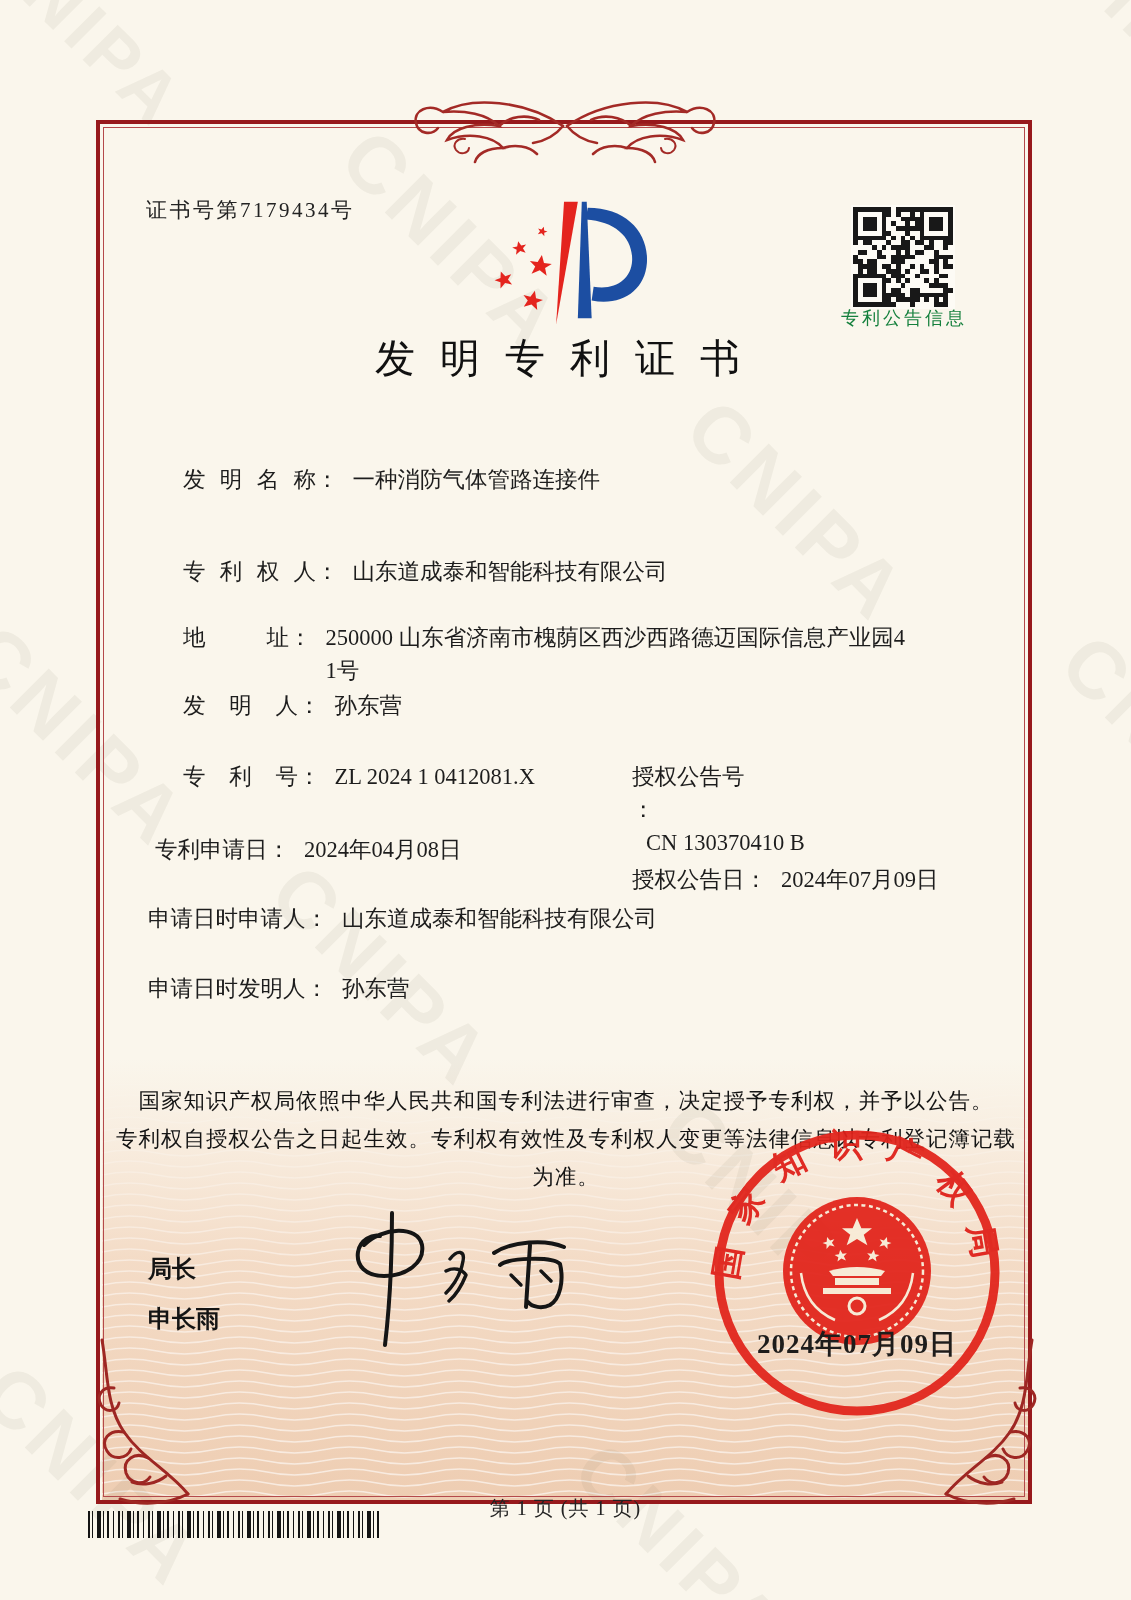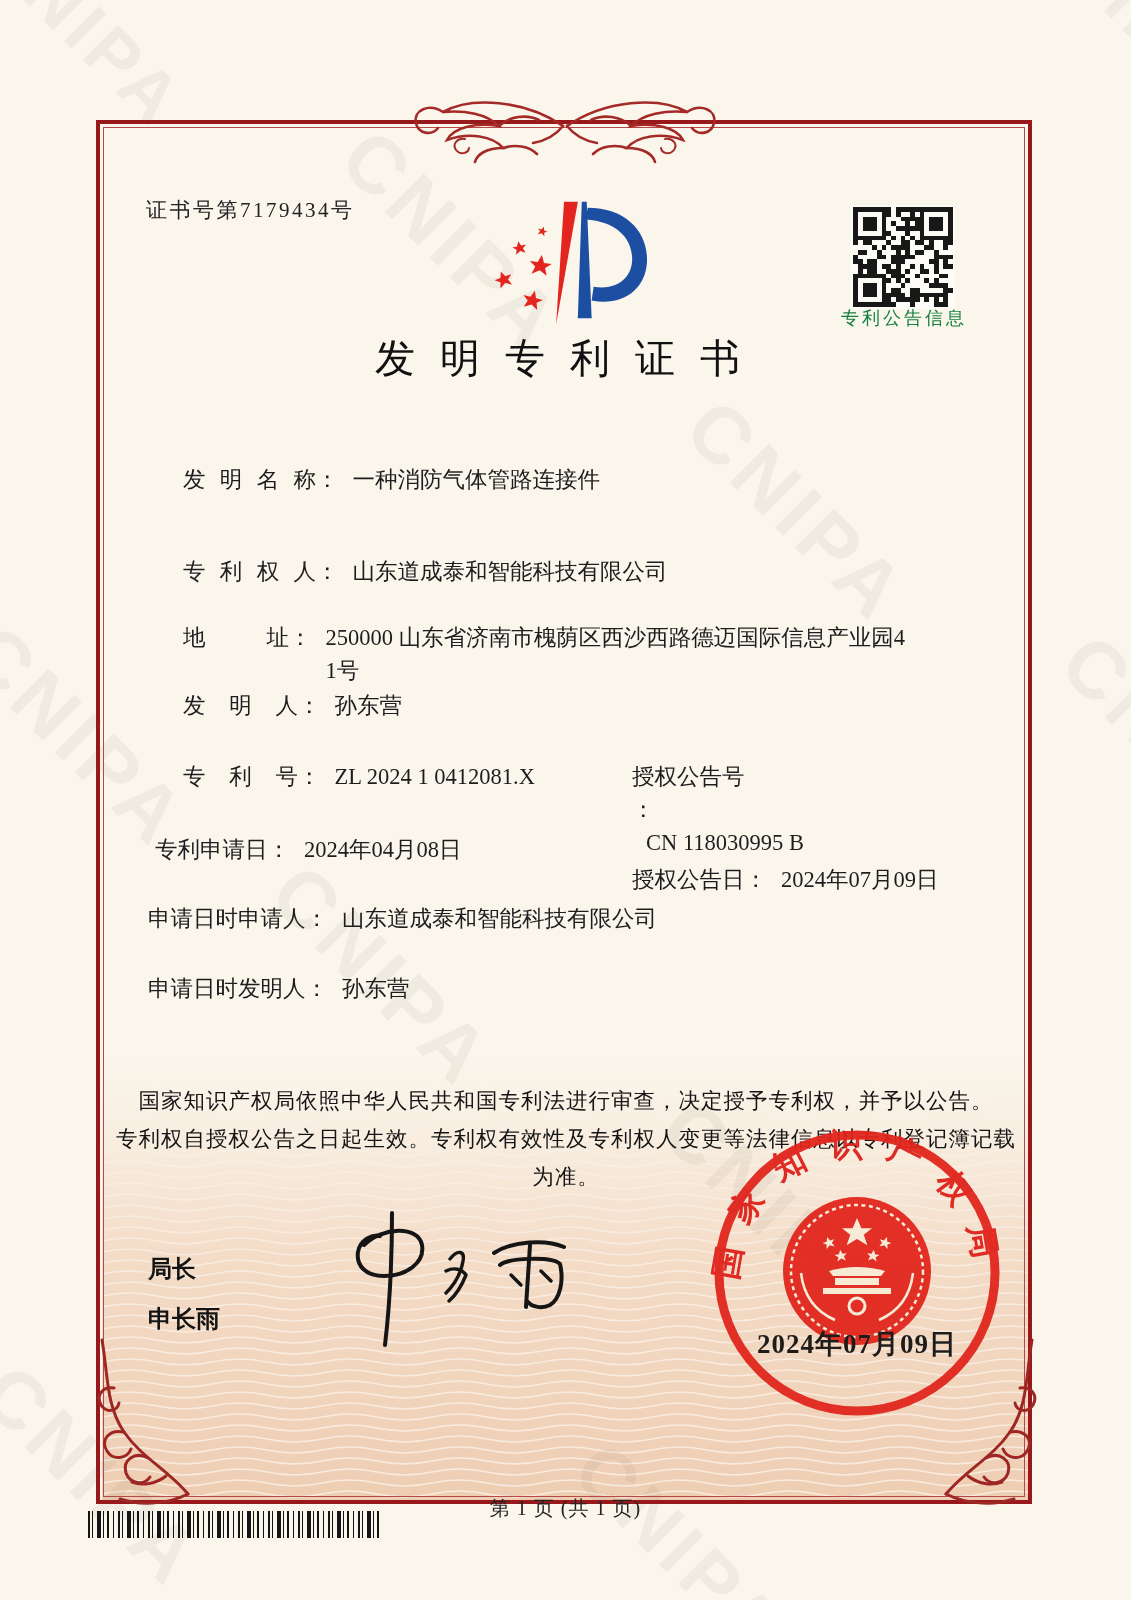--- a/index.html
+++ b/index.html
@@ -659,21 +659,21 @@
 </div>
 
 <div class="row" style="top:760px;">
   <span class="jl w3">专 利 号</span>
     <span class="colon">：</span>
   <span class="val">ZL 2024 1 0412081.X</span>
 </div>
 <div class="row row2" style="top:760px;flex-direction:column;">
   <span>授权公告号</span>
     <span class="colon">：</span>
-  <span class="val">CN 118030995 B</span>
+  <span class="val">CN 130370410 B</span>
 </div>
 
 <div class="row" style="top:833px;">
   <span>专利申请日</span>
     <span class="colon">：</span>
   <span class="val">2024年04月08日</span>
 </div>
 <div class="row row2" style="top:863px;">
   <span>授权公告日</span>
     <span class="colon">：</span>

